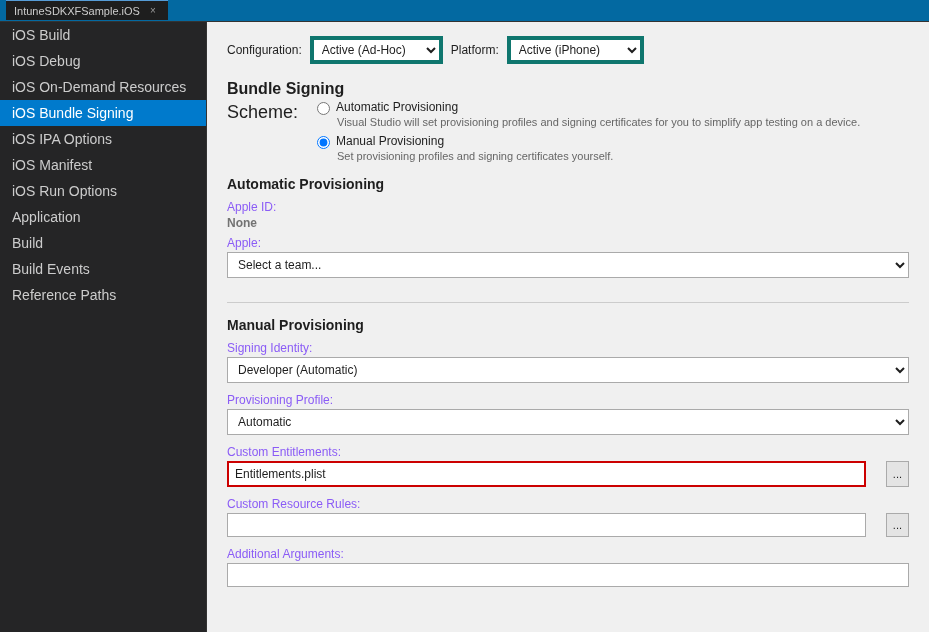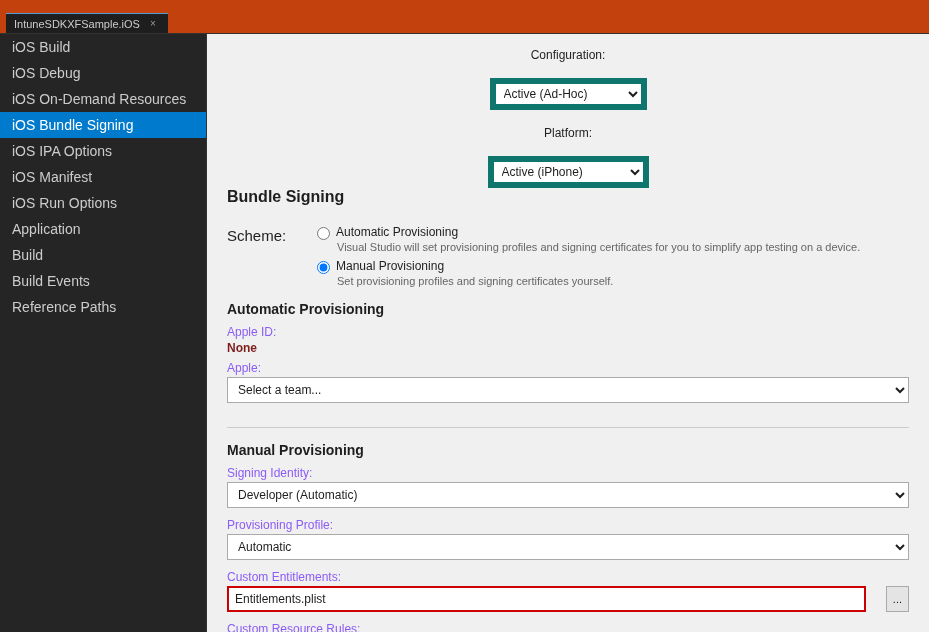--- a/index.html
+++ b/index.html
@@ -10,24 +10,24 @@
       color: #dcdcdc;
       width: 929px;
       height: 632px;
       overflow: hidden;
       display: flex;
       flex-direction: column;
     }
 
     
     .title-bar {
-      background: #c2410c;
-      height: 34px;
-      display: flex;
-      align-items: flex-end;
+      background: #0369a1;
+      height: 22px;
+      display: flex;
+      align-items: flex-start;
       padding: 0 6px;
       border-bottom: 1px solid #333;
     }
     .title-tab {
       display: flex;
       align-items: center;
       background: #1e1e1e;
       padding: 2px 8px;
       height: 20px;
       font-size: 11px;
@@ -79,54 +79,54 @@
       background: #f0f0f0;
       color: #1e1e1e;
       overflow-y: auto;
       padding: 14px 20px;
     }
 
     
     .config-bar {
       display: flex;
       align-items: center;
-      gap: 16px;
-      font-size: 12px;
-      color: #1e1e1e;
-      flex-direction: column;
+      gap: 8px;
+      margin-bottom: 16px;
+      font-size: 12px;
+      color: #1e1e1e;
     }
     .config-bar label { font-size: 12px; }
     .config-bar select {
       background: #fff;
-      border: 6px solid #0f766e;
-      padding: 2px 36px 2px 4px;
+      border: 4px solid #0f766e;
+      padding: 2px 16px 2px 4px;
       font-size: 12px;
       color: #1e1e1e;
       appearance: auto;
       min-width: 130px;
     }
 
     
     .section-title {
       font-size: 16px;
       font-weight: bold;
       color: #1e1e1e;
-      margin-bottom: 19px;
+      margin-bottom: 2px;
     }
 
     
     .form-row {
       display: flex;
       align-items: flex-start;
       margin-bottom: 8px;
     }
     .form-label {
       width: 90px;
       flex-shrink: 0;
-      font-size: 15px;
+      font-size: 18px;
       color: #1e1e1e;
       padding-top: 2px;
     }
     .form-content { flex: 1; }
 
     
     .radio-group { display: flex; flex-direction: column; gap: 6px; }
     .radio-item { display: flex; flex-direction: column; }
     .radio-item label { display: flex; align-items: flex-start; gap: 6px; cursor: pointer; font-size: 12px; }
     .radio-item input[type="radio"] { margin-top: 2px; flex-shrink: 0; }
@@ -150,21 +150,21 @@
     }
 
     .field-label {
       font-size: 12px;
       color: #8b5cf6;
       margin-bottom: 2px;
     }
     .field-value {
       font-size: 12px;
       font-weight: bold;
-      color: #7f1d1d;
+      color: #737373;
       margin-bottom: 6px;
     }
 
     
     .content-select {
       width: 100%;
       background: #fff;
       border: 1px solid #aaa;
       padding: 4px 6px;
       font-size: 12px;

